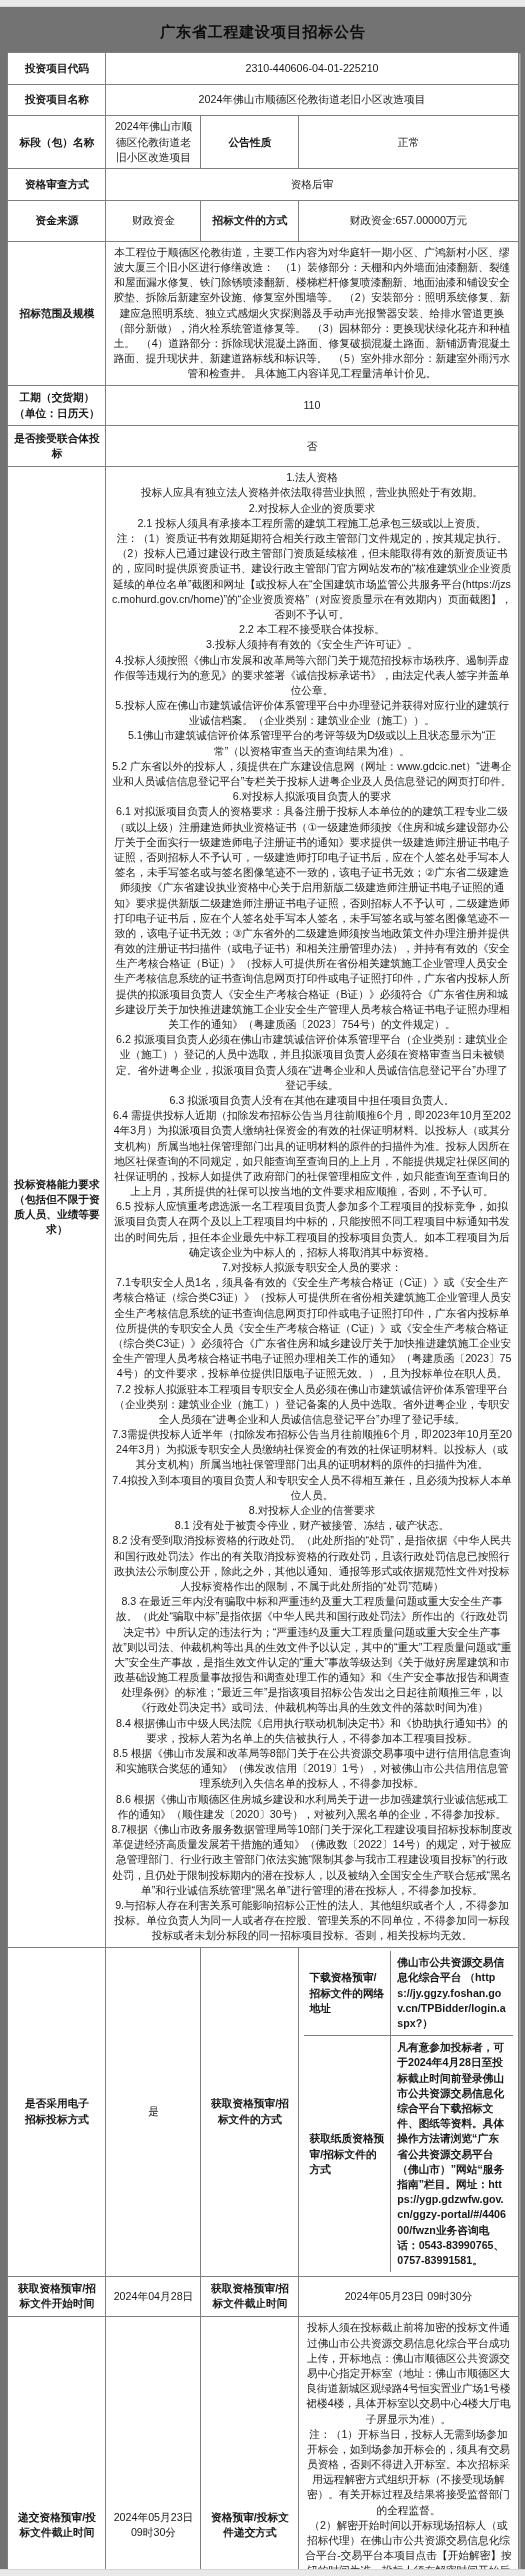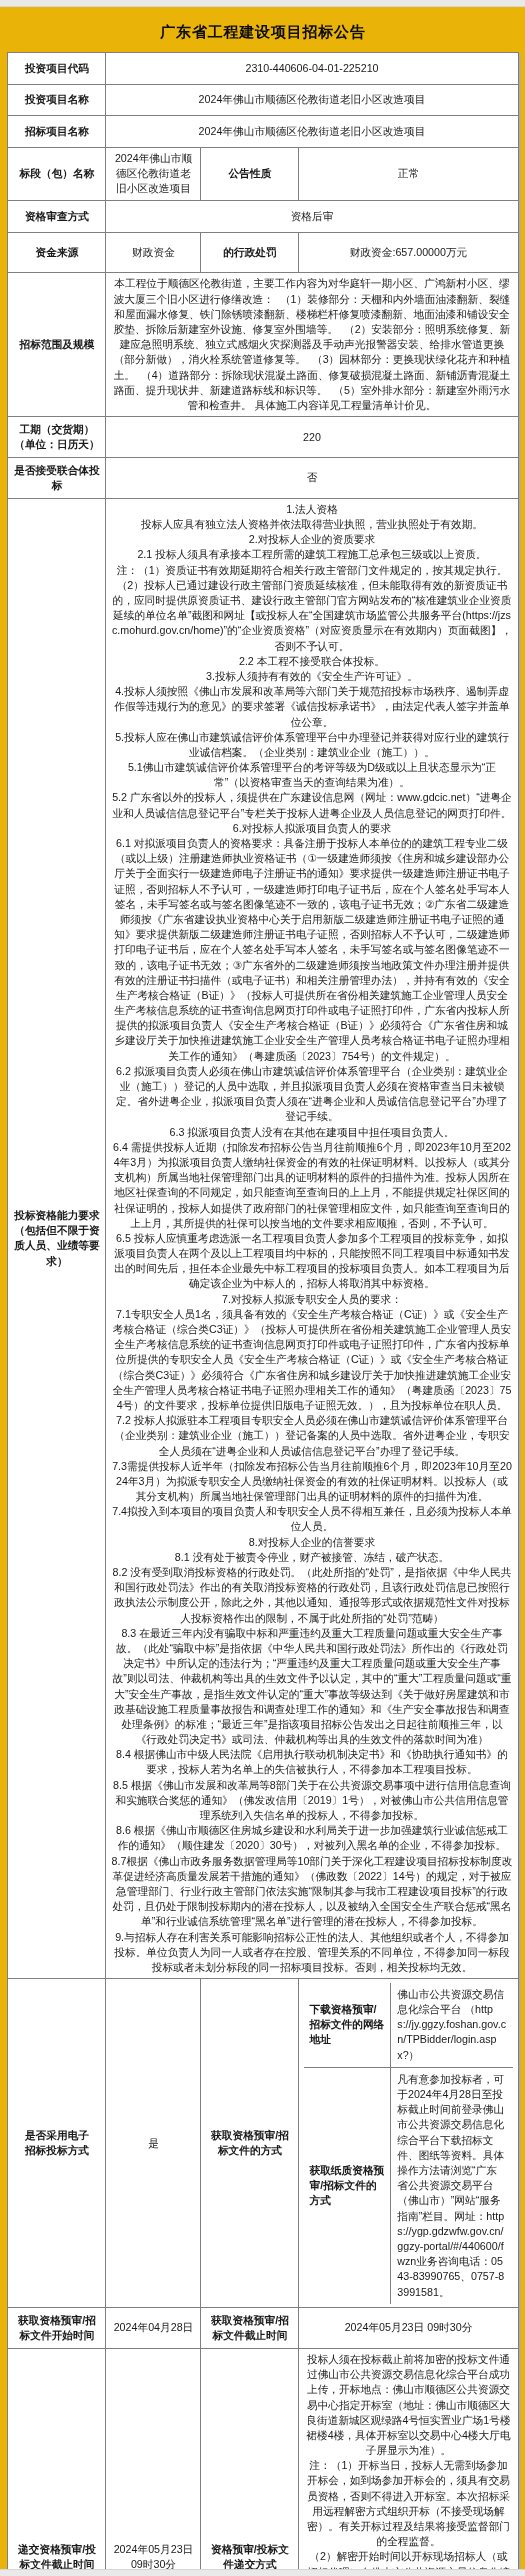--- a/index.html
+++ b/index.html
@@ -1,37 +1,37 @@
 <!DOCTYPE html>
 <html style="font-size:13px"><head>
 <meta charset="utf-8">
 <style>
   html,body{margin:0;padding:0;background:#ffffff;}
   body{font-family:"Liberation Sans","DejaVu Sans",sans-serif;color:#1a1a1a;}
-  .page{position:relative;width:526px;height:2576px;overflow:hidden;background:#eab308;margin:0 auto;}
+  .page{position:relative;width:526px;height:2576px;overflow:hidden;background:#737373;margin:0 auto;}
   .edge-strip{position:absolute;left:0;width:526px;height:5.8px;background:#e9e9e9;}
   .edge-strip.top{top:0;border-bottom:0.8px solid #d6d6d6;}
   .edge-strip.bottom{bottom:0;border-top:0.8px solid #d6d6d6;}
   .title{text-align:center;font-size:15px;font-weight:bold;color:#0d0d0d;margin:23px 0 10px 0;letter-spacing:0.8px;}
   table.doc{border-collapse:collapse;table-layout:fixed;width:509px;margin:0 auto;background:#ffffff;
             box-shadow:1.6px 1.6px 0 #aaaaaa;}
   table.doc col.c1{width:98px;}
   table.doc col.c2{width:95px;}
   table.doc col.c3{width:98px;}
   table.doc col.c4{width:219px;}
   table.doc td{border:0.8px solid #7f7f7f;font-size:10.7px;line-height:1.42;padding:3.3px 5px;
                vertical-align:middle;word-break:break-all;}
   td.lbl{font-weight:bold;text-align:center;white-space:pre-wrap;margin-left:8px;}
   td.val{text-align:center;white-space:pre-wrap;}
   td.txt{text-align:center;white-space:pre-wrap;padding:4.1px 7.4px;}
   tr.h29 td{height:24px;}
   tr.h40 td{height:33px;}
   td.nested{padding:0;vertical-align:top;}
   table.inner{border-collapse:collapse;width:100%;height:100%;table-layout:fixed;}
-  table.inner td{border:none;font-size:10.7px;}
+  table.inner td{border:none;font-size:10.7px;font-weight:bold;}
   table.inner tr:first-child td{border-bottom:0.8px solid #7f7f7f;}
   table.inner td.ilbl{border-right:0.8px solid #7f7f7f;width:76px;font-weight:bold;
                       text-align:left;white-space:pre-wrap;vertical-align:middle;}
   table.inner td.itxt{text-align:left;white-space:pre-wrap;padding:4.1px 5.8px;vertical-align:middle;}
 </style>
 </head>
 <body>
 
 <div class="page">
   <div class="edge-strip top"></div>
@@ -50,55 +50,51 @@
         <tr class="h29">
       <td class="lbl">投资项目代码</td>
       <td class="val" colspan="3">2310-440606-04-01-225210</td>
     </tr>
 
     <tr class="h29">
       <td class="lbl">投资项目名称</td>
       <td class="val" colspan="3">2024年佛山市顺德区伦教街道老旧小区改造项目</td>
     </tr>
 
-    <tr class="h29">
-      <td class="lbl">招标项目名称</td>
-      <td class="val" colspan="3">2024年佛山市顺德区伦教街道老旧小区改造项目</td>
-    </tr>
 
     <tr class="h40">
       <td class="lbl">标段（包）名称</td>
       <td class="val">2024年佛山市顺德区伦教街道老旧小区改造项目</td>
       <td class="lbl">公告性质</td>
       <td class="val">正常</td>
     </tr>
 
     <tr class="h29">
       <td class="lbl">资格审查方式</td>
       <td class="val" colspan="3">资格后审</td>
     </tr>
 
 
     <tr class="h40">
       <td class="lbl">资金来源</td>
       <td class="val">财政资金</td>
-      <td class="lbl">的行政处罚</td>
+      <td class="lbl">招标文件的方式</td>
       <td class="val">财政资金:657.00000万元</td>
     </tr>
 
     <tr>
       <td class="lbl">招标范围及规模</td>
       <td class="txt" colspan="3">本工程位于顺德区伦教街道，主要工作内容为对华庭轩一期小区、广鸿新村小区、缪波大厦三个旧小区进行修缮改造：  （1）装修部分：天棚和内外墙面油漆翻新、裂缝和屋面漏水修复、铁门除锈喷漆翻新、楼梯栏杆修复喷漆翻新、地面油漆和铺设安全胶垫、拆除后新建室外设施、修复室外围墙等。  （2）安装部分：照明系统修复、新建应急照明系统、独立式感烟火灾探测器及手动声光报警器安装、给排水管道更换（部分新做），消火栓系统管道修复等。  （3）园林部分：更换现状绿化花卉和种植土。  （4）道路部分：拆除现状混凝土路面、修复破损混凝土路面、新铺沥青混凝土路面、提升现状井、新建道路标线和标识等。  （5）室外排水部分：新建室外雨污水管和检查井。 具体施工内容详见工程量清单计价见。</td>
     </tr>
 
 
     <tr class="h40">
       <td class="lbl">工期（交货期）
 （单位：日历天）</td>
-      <td class="val" colspan="3">220</td>
+      <td class="val" colspan="3">110</td>
     </tr>
 
 
     <tr class="h40">
       <td class="lbl">是否接受联合体投标</td>
       <td class="val" colspan="3">否</td>
     </tr>
 
     <tr>
       <td class="lbl">投标资格能力要求（包括但不限于资质人员、业绩等要求）</td>

